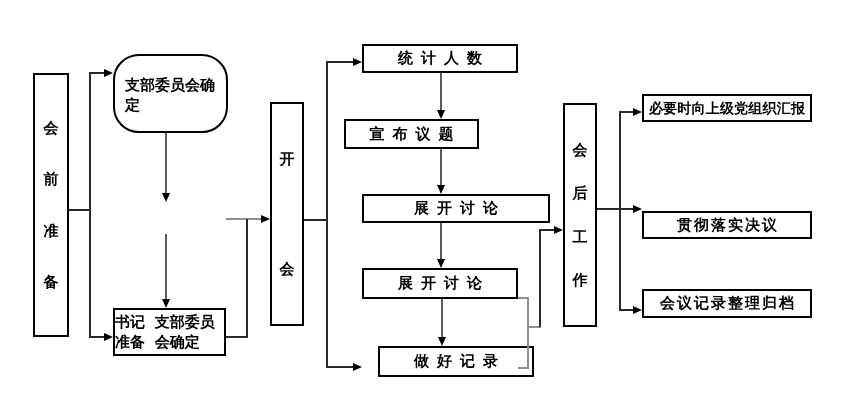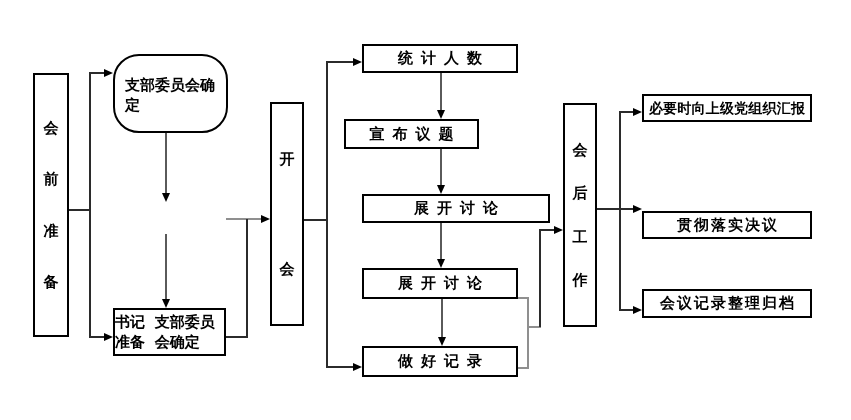--- a/index.html
+++ b/index.html
@@ -78,21 +78,21 @@
   </div>
   <div class="box sp7" style="left:344px;top:119px;width:135px;height:30px;text-align:right;">
     <span>宣布议题</span>
   </div>
   <div class="box sp7" style="left:362px;top:194px;width:188px;height:29px;">
     <span>展开讨论</span>
   </div>
   <div class="box sp7" style="left:362px;top:268px;width:156px;height:31px;">
     <span>展开讨论</span>
   </div>
-  <div class="box sp7" style="left:362px;top:346px;width:156px;height:31px;">
+  <div class="box sp7" style="left:378px;top:346px;width:156px;height:31px;">
     <span>做好记录</span>
   </div>
 
   <div class="box sp0" style="left:642px;top:94px;width:170px;height:28px;">
     <span>必要时向上级党组织汇报</span>
   </div>
   <div class="box sp2" style="left:642px;top:192px;width:170px;height:28px;margin-top:19px;">
     <span>贯彻落实决议</span>
   </div>
   <div class="box sp2" style="left:642px;top:289px;width:170px;height:29px;">

